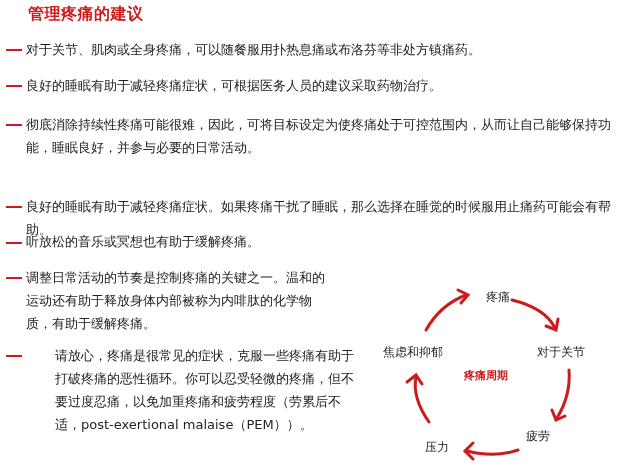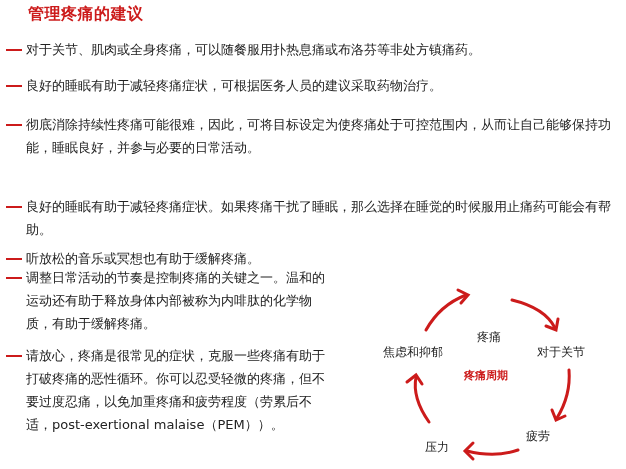--- a/index.html
+++ b/index.html
@@ -37,29 +37,29 @@
   <div class="text wide">良好的睡眠有助于减轻疼痛症状，可根据医务人员的建议采取药物治疗。</div>
 </div>
 <div class="item" style="top:115px;">
   <div class="dash"></div>
   <div class="text wide">彻底消除持续性疼痛可能很难，因此，可将目标设定为使疼痛处于可控范围内，从而让自己能够保持功能，睡眠良好，并参与必要的日常活动。</div>
 </div>
 <div class="item" style="top:177px;margin-top:20px;">
   <div class="dash"></div>
   <div class="text wide">良好的睡眠有助于减轻疼痛症状。如果疼痛干扰了睡眠，那么选择在睡觉的时候服用止痛药可能会有帮助。</div>
 </div>
-<div class="item" style="top:249px;">
+<div class="item" style="top:233px;font-family:Liberation Mono, monospace;">
   <div class="dash"></div>
   <div class="text wide">听放松的音乐或冥想也有助于缓解疼痛。</div>
 </div>
 <div class="item" style="top:268px;">
   <div class="dash"></div>
   <div class="text narrow">调整日常活动的节奏是控制疼痛的关键之一。温和的运动还有助于释放身体内部被称为内啡肽的化学物质，有助于缓解疼痛。</div>
 </div>
-<div class="item" style="top:346px;">
+<div class="item" style="top:346px;gap:29px;">
   <div class="dash"></div>
   <div class="text narrow">请放心，疼痛是很常见的症状，克服一些疼痛有助于打破疼痛的恶性循环。你可以忍受轻微的疼痛，但不要过度忍痛，以免加重疼痛和疲劳程度（劳累后不适，post-exertional malaise（PEM））。</div>
 </div>
 
 <div class="diagram">
   <svg width="266" height="199" viewBox="0 0 266 199">
     <g fill="none" stroke="#cc1b1b" stroke-width="3" stroke-linecap="round">
 
       <path d="M66 60 Q80 35 106 25"></path>
       <path d="M98 20 L108 25 L101 33"></path>
@@ -70,19 +70,19 @@
       <path d="M209 100 Q211 125 197 148"></path>
       <path d="M192 140 L196 150 L205 146"></path>
 
       <path d="M158 180 Q135 188 107 181"></path>
       <path d="M113 173 L105 181 L113 189"></path>
 
       <path d="M69 152 Q52 128 56 107"></path>
       <path d="M47 112 L56 105 L62 114"></path>
     </g>
   </svg>
-  <div class="node" style="left:117px;top:19px;margin-top:40px;">疼痛</div>
+  <div class="node" style="left:126px;top:19px;">疼痛</div>
   <div class="node" style="left:177px;top:74px;">对于关节</div>
   <div class="node" style="left:166px;top:158px;">疲劳</div>
   <div class="node" style="left:65px;top:169px;">压力</div>
   <div class="node" style="left:23px;top:74px;">焦虑和抑郁</div>
   <div class="center" style="left:104px;top:98px;">疼痛周期</div>
 </div>
 
 </body></html>

